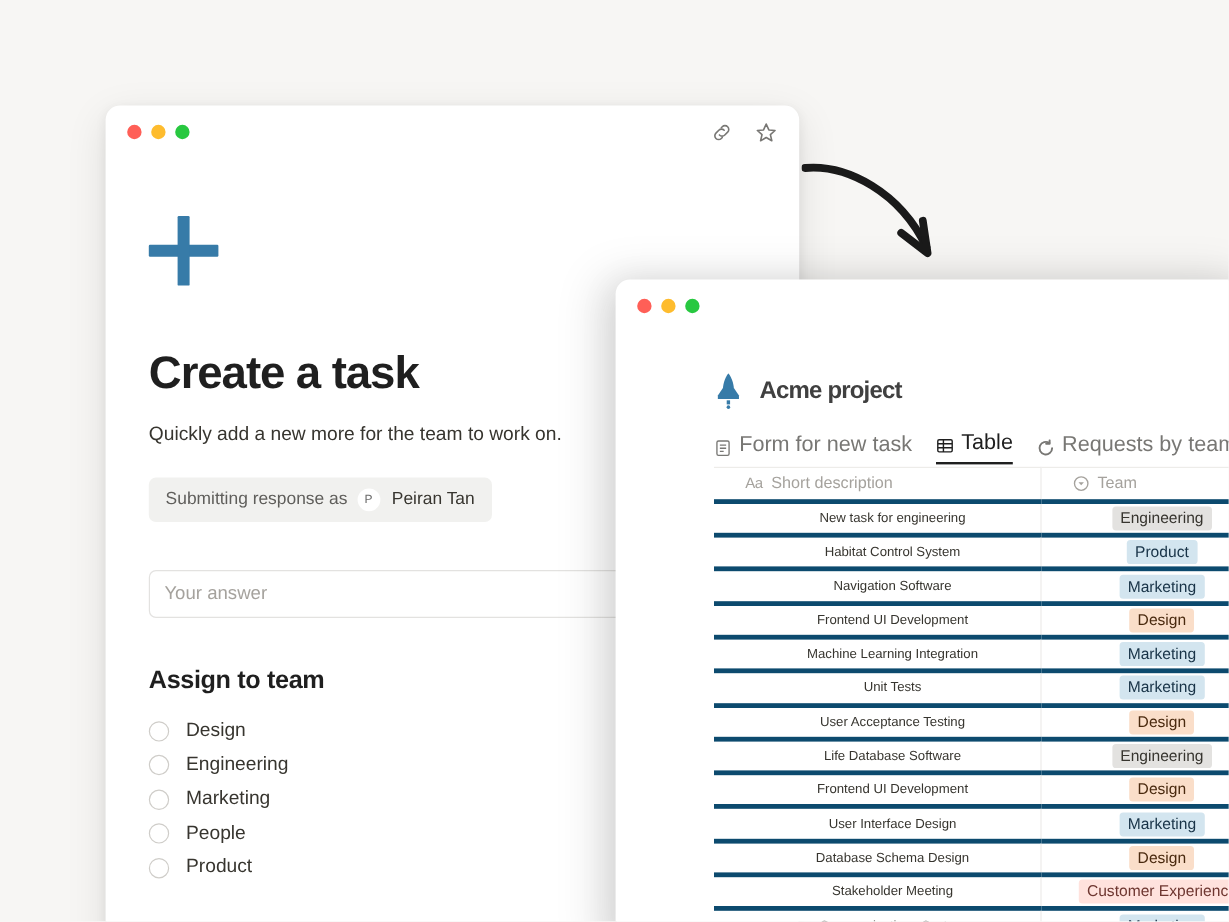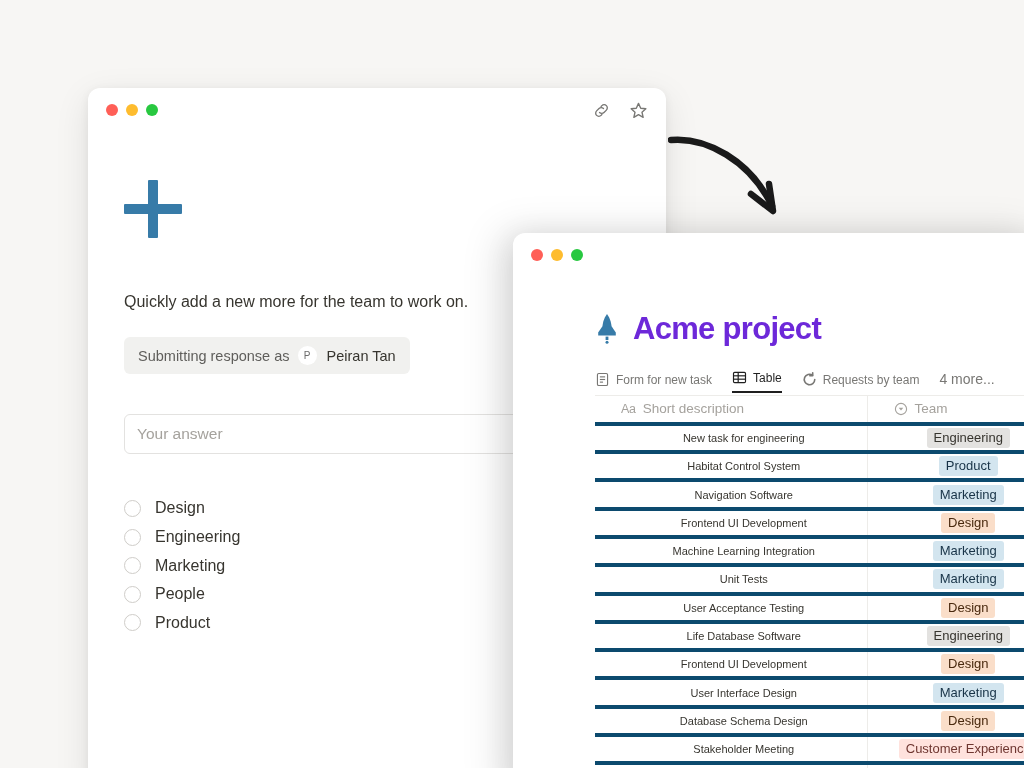--- a/index.html
+++ b/index.html
@@ -205,38 +205,38 @@
   .acme-body { padding: 34px 0 0 82px; }
 
   .acme-head {
     display: flex;
     align-items: center;
     gap: 14px;
     margin-bottom: 16px;
   }
   .rocket-icon { width: 24px; height: 30px; display: block; flex: 0 0 auto; }
   .acme-title {
-    font-size: 31px;
+    font-size: 20px;
     font-weight: 700;
     letter-spacing: -0.7px;
-    color: #6d28d9;
+    color: #404040;
   }
 
   .tabs-row {
     display: flex;
     align-items: flex-end;
     gap: 20px;
     height: 30px;
     margin-bottom: 0;
   }
   .tab {
     display: flex;
     align-items: flex-end;
     gap: 6px;
-    font-size: 12px;
+    font-size: 18px;
     color: #787774;
     padding-bottom: 6px;
     cursor: pointer;
     white-space: nowrap;
     margin-top: 32px;
   }
   .tab.active {
     color: #1f1f1f;
     font-weight: 400;
     border-bottom: 2px solid #1f1f1f;
@@ -304,36 +304,38 @@
         <svg class="tb-icon" viewBox="0 0 24 24" fill="none" stroke="#787774" stroke-width="1.7" stroke-linecap="round" stroke-linejoin="round">
           <polygon points="12,3 14.8,9.2 21.3,9.8 16.4,14.2 17.9,20.6 12,17.2 6.1,20.6 7.6,14.2 2.7,9.8 9.2,9.2"></polygon>
         </svg>
       </div>
     </div>
 
     <div class="form-body">
 
       <div class="plus-icon"></div>
 
+      <h1 class="form-title">Create a task</h1>
 
       <p class="form-subtitle">Quickly add a new more for the team to work on.</p>
 
       <div class="submit-pill">
         <span>Submitting response as</span>
         <span class="avatar-circle">P</span>
         <span class="pill-name">Peiran Tan</span>
       </div>
 
       
       <div class="field-block">
         <input class="text-input" type="text" placeholder="Your answer" style="">
       </div>
 
       
       <div class="field-block">
+        <div class="field-label">Assign to team</div>
         <div class="radio-group" id="radio-group">
             <div class="radio-row">
               <span class="radio-circle"></span>
               <span class="radio-label">Design</span>
             </div>
             <div class="radio-row">
               <span class="radio-circle"></span>
               <span class="radio-label">Engineering</span>
             </div>
             <div class="radio-row">

